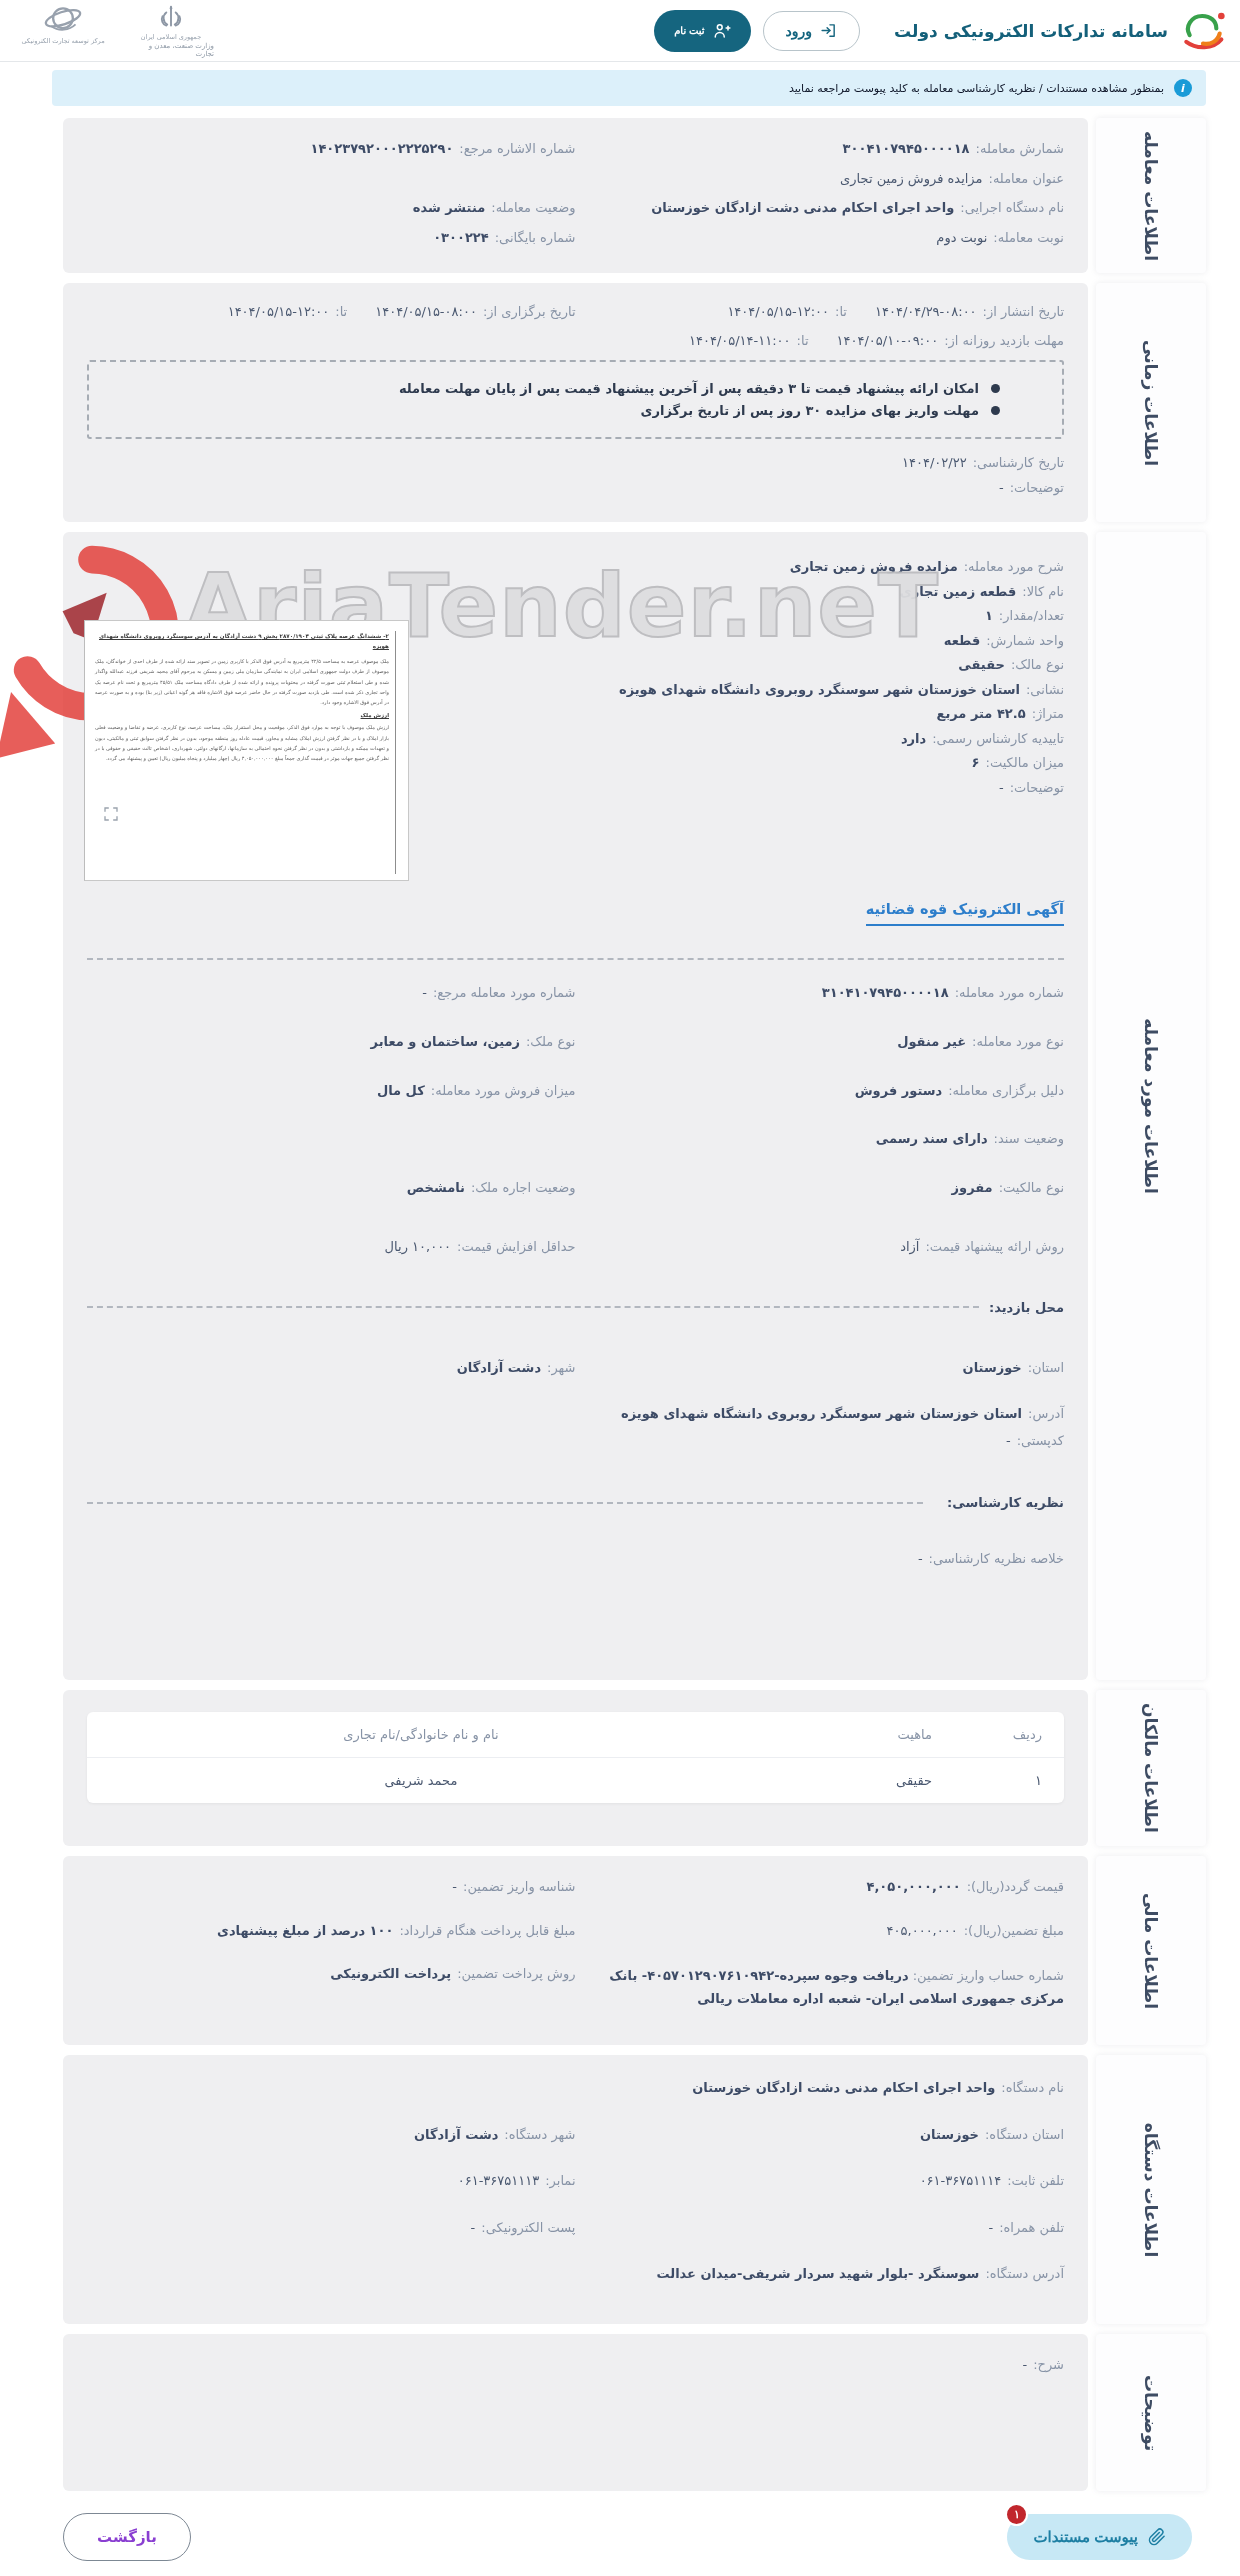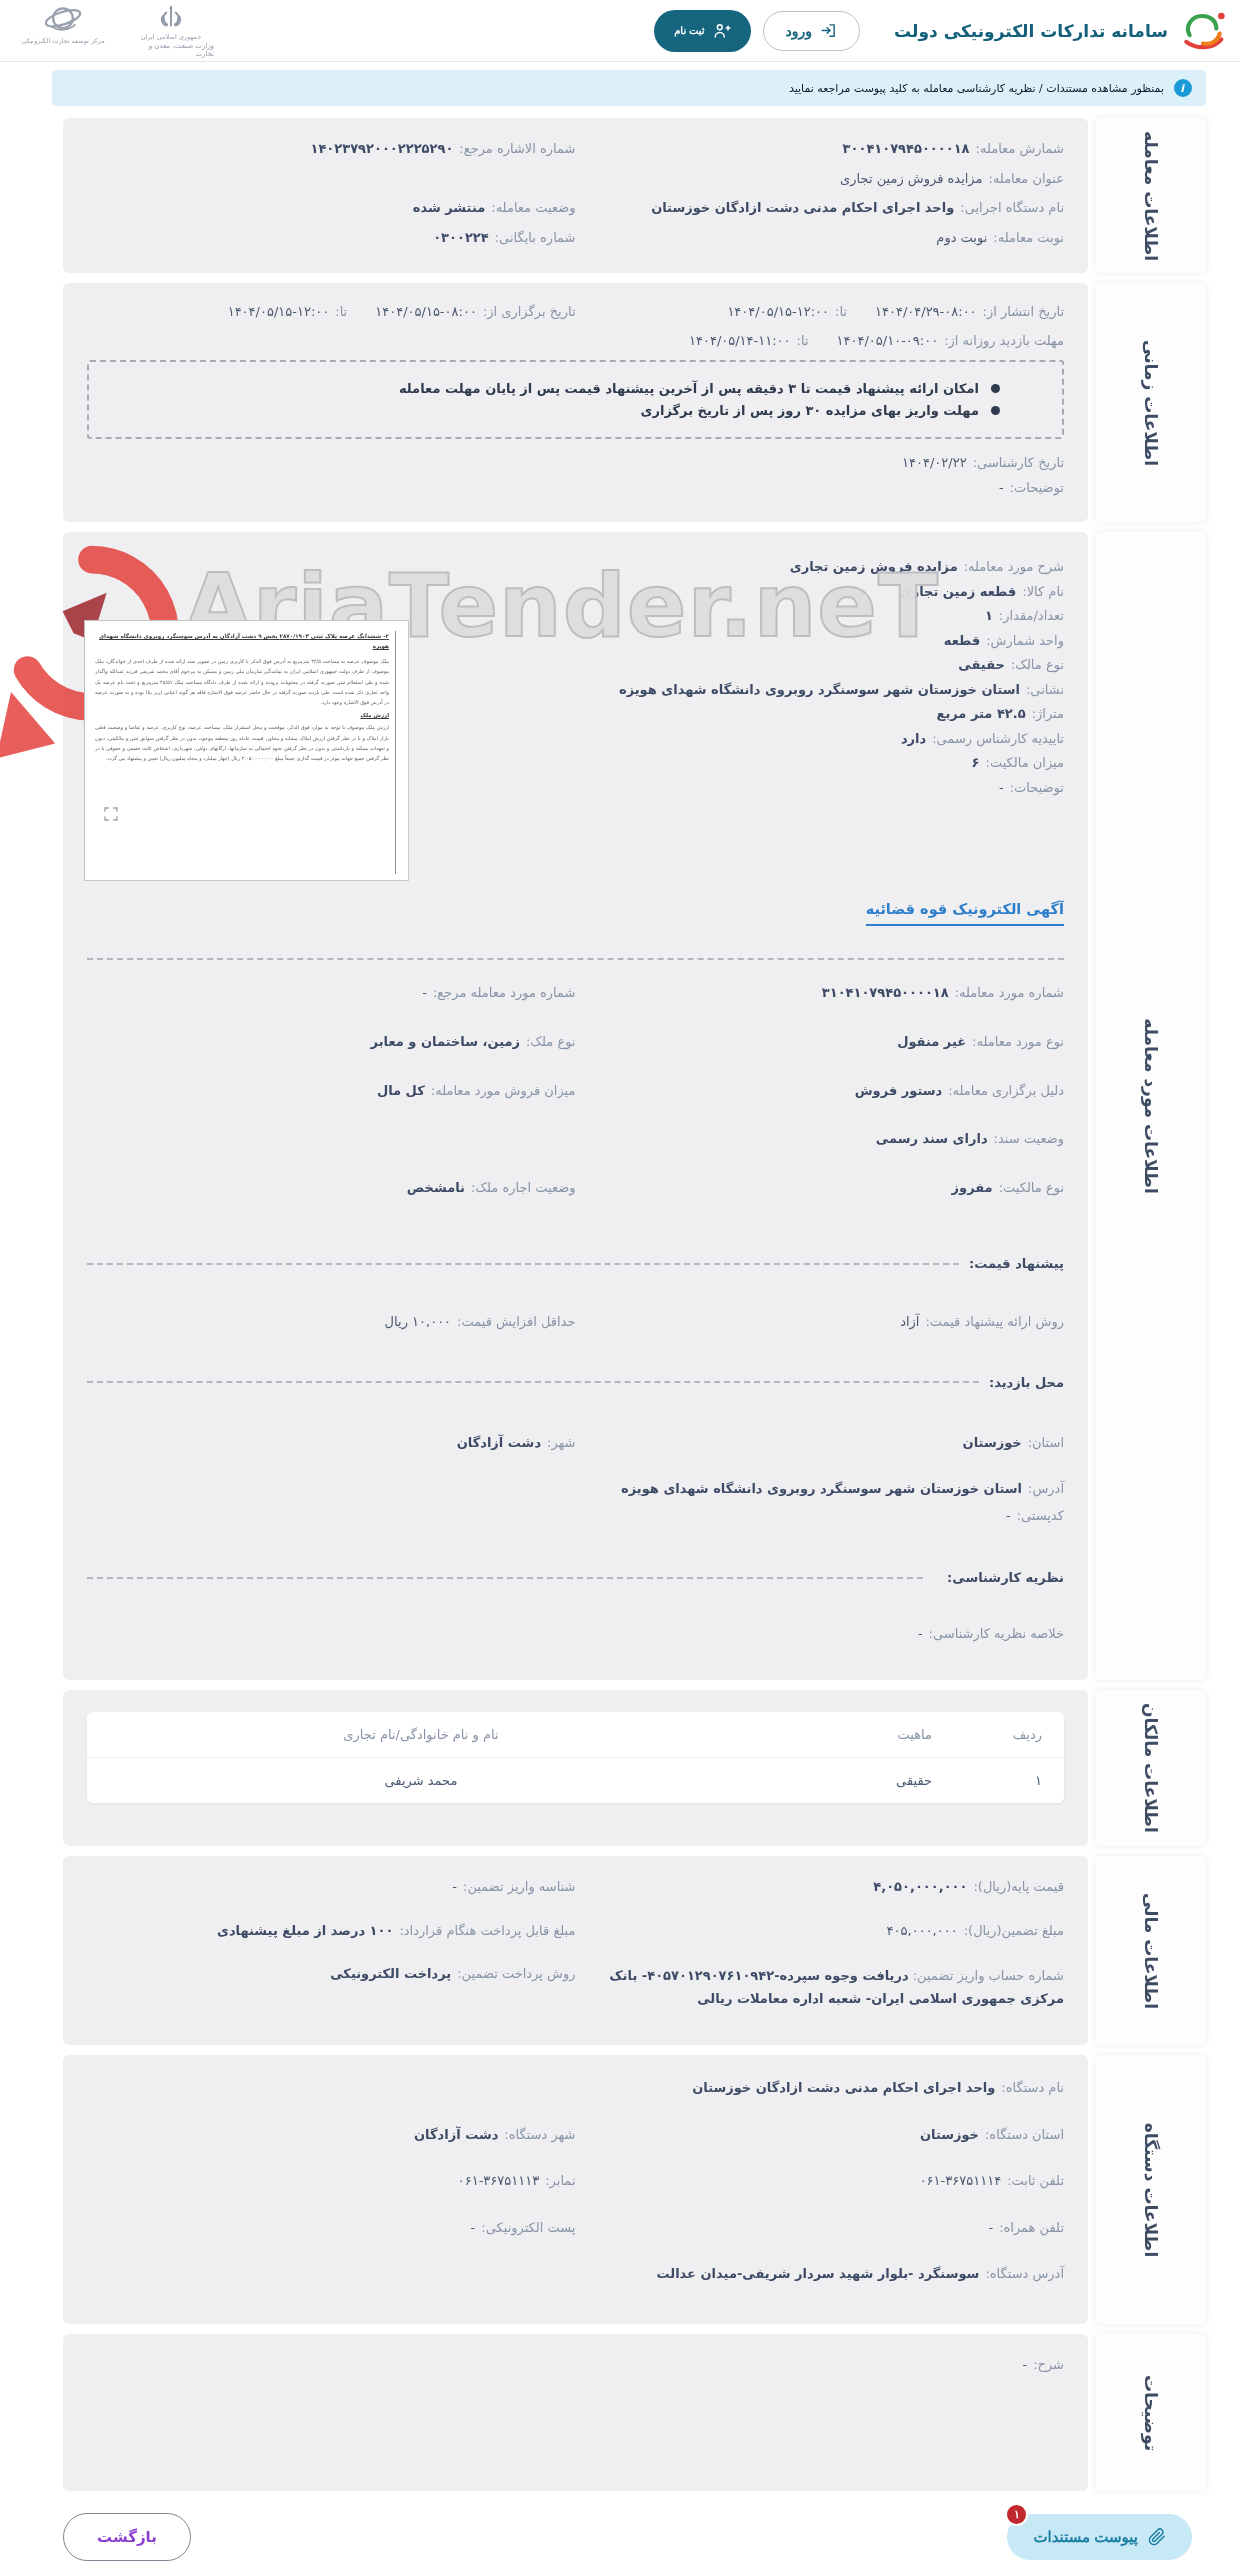--- a/index.html
+++ b/index.html
@@ -439,24 +439,20 @@
             </div>
           </div>
         <div class="col">
             <div class="f">
               <span class="lab">وضعیت اجاره ملک:</span>
               <span class="val b">نامشخص</span>
             </div>
           </div>
       </div>
 
-      <div class="sep sep-price">
-          <span class="slab">پیشنهاد قیمت:</span>
-          <span class="dash"></span>
-        </div>
 
       <div class="row2 r-bid">
         <div class="col">
             <div class="f">
               <span class="lab">روش ارائه پیشنهاد قیمت:</span>
               <span class="val">آزاد</span>
             </div>
           </div>
         <div class="col">
             <div class="f">
@@ -527,21 +523,21 @@
   </section>
 
   <section class="sec" id="sec-fin">
     <div class="strip">
       <span class="vlabel">اطلاعات مالی</span>
     </div>
     <div class="card">
       <div class="row2 r">
         <div class="col">
             <div class="f">
-              <span class="lab">قیمت پایه(ریال):</span>
+              <span class="lab">قیمت گردد(ریال):</span>
               <span class="val b">۴,۰۵۰,۰۰۰,۰۰۰</span>
             </div>
           </div>
         <div class="col">
             <div class="f">
               <span class="lab">شناسه واریز تضمین:</span>
               <span class="val">-</span>
             </div>
           </div>
       </div>

